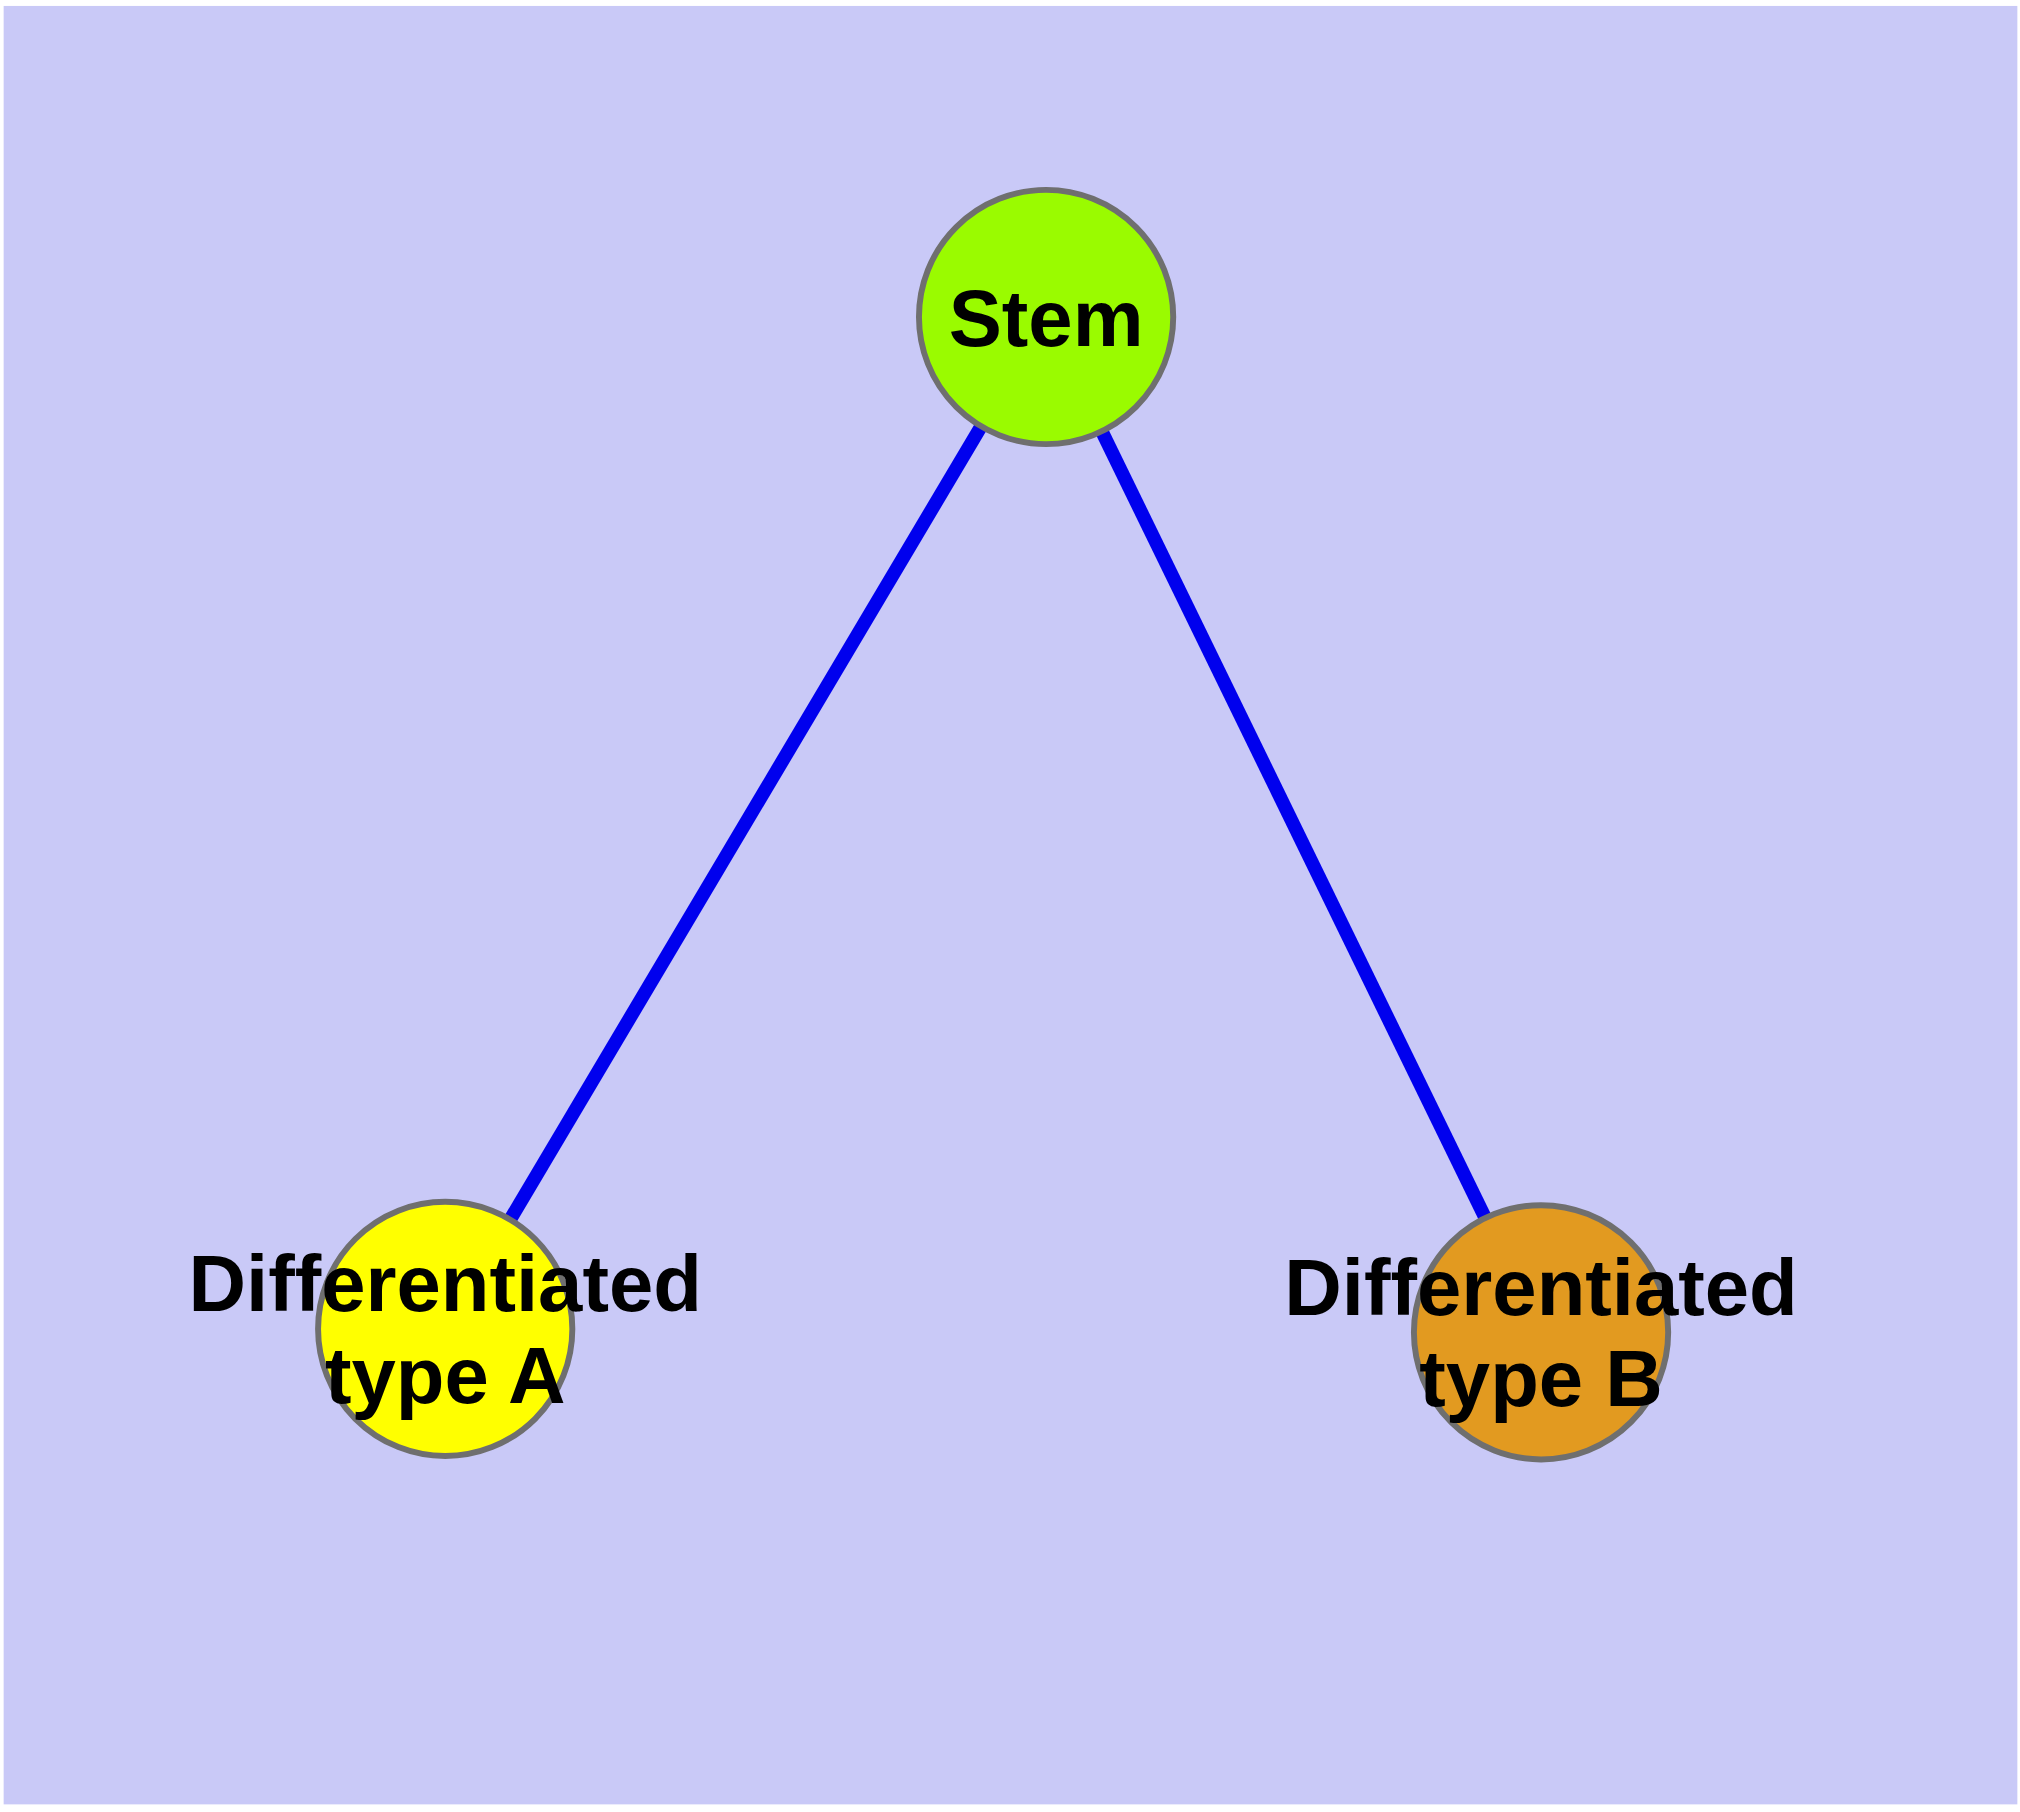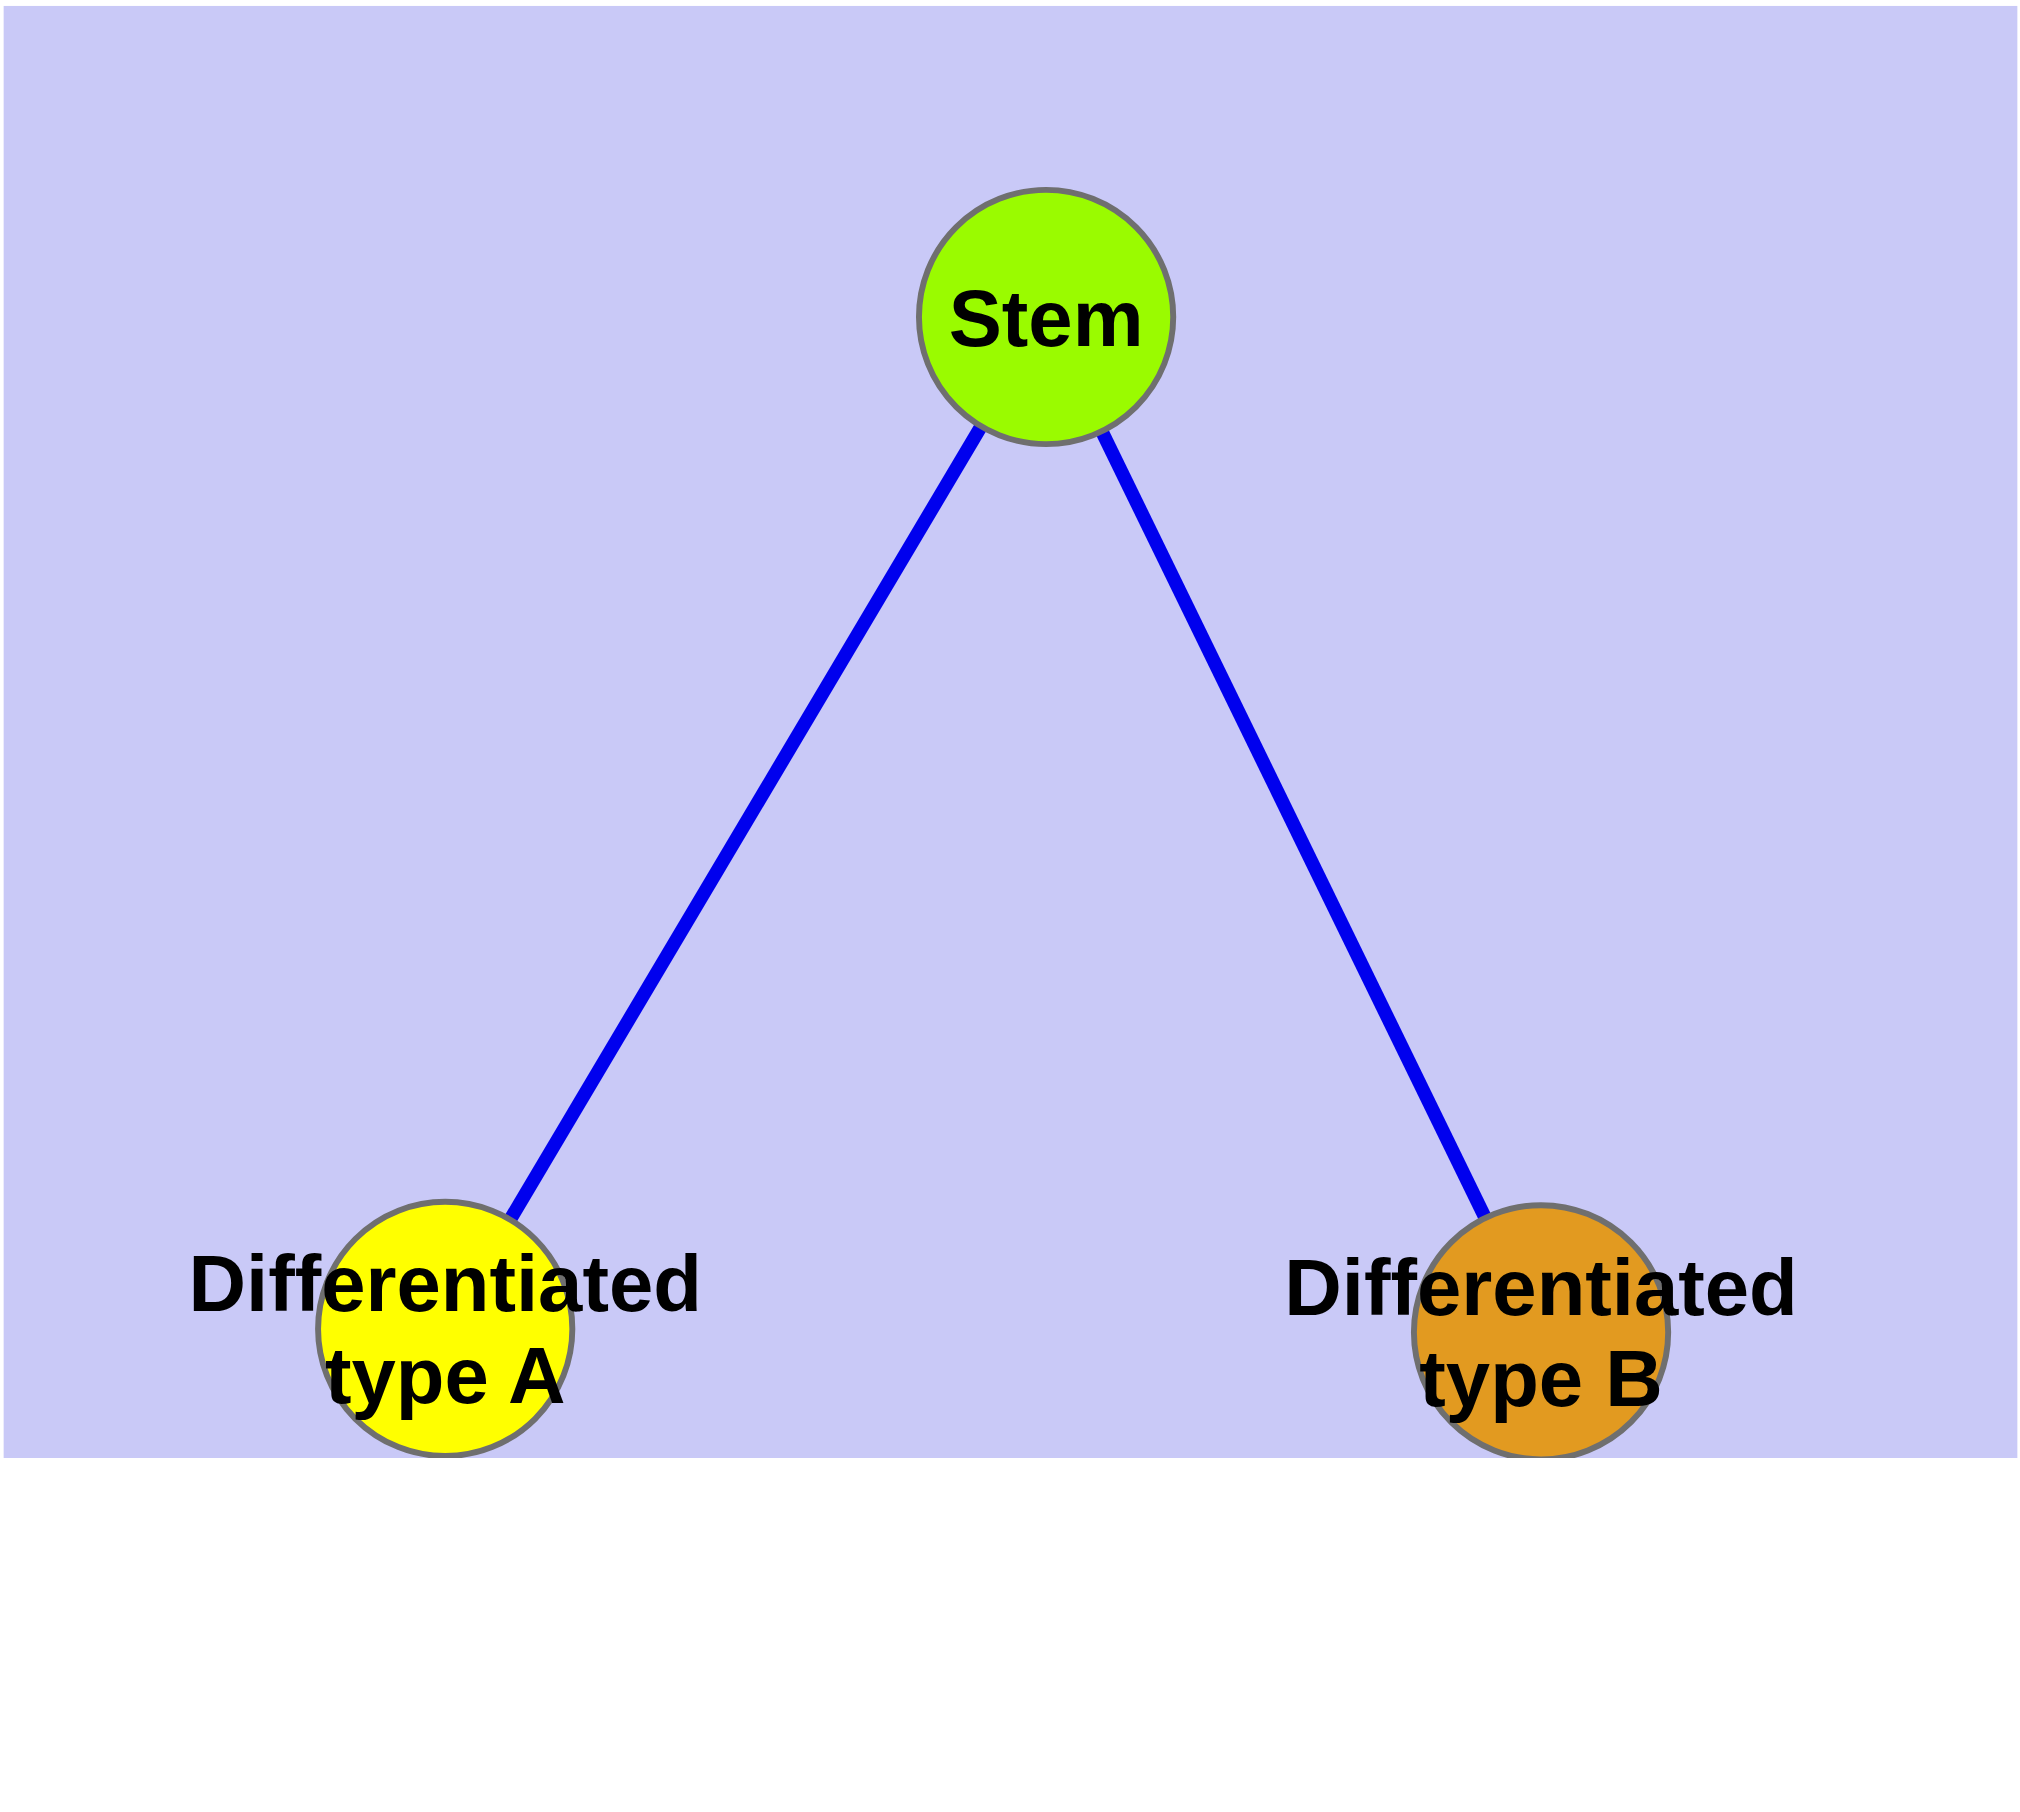--- a/index.html
+++ b/index.html
@@ -3,21 +3,21 @@
 <meta charset="utf-8">
 <style>
   html, body {
     margin: 0;
     padding: 0;
     background: #ffffff;
     font-family: "Liberation Sans", sans-serif;
   }
   .stage {
     width: 2021px;
-    height: 1458px;
+    height: 1812px;
     position: relative;
     background: #ffffff;
   }
   svg.graph {
     display: block;
     width: 2021px;
     height: 1812px;
   }
   line.edge {
     stroke-width: 16;

